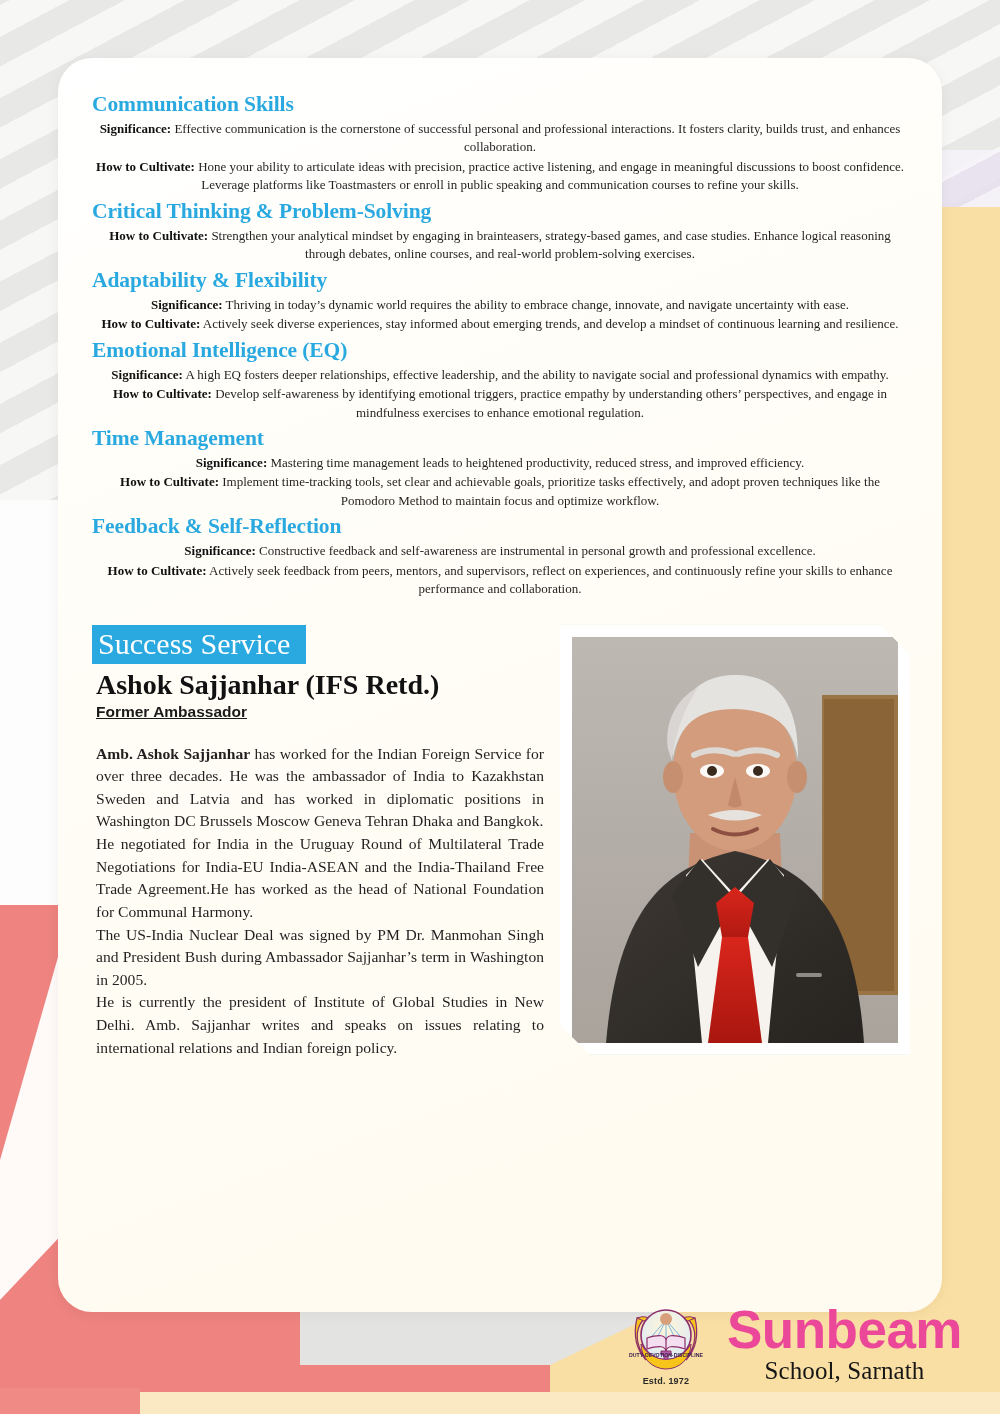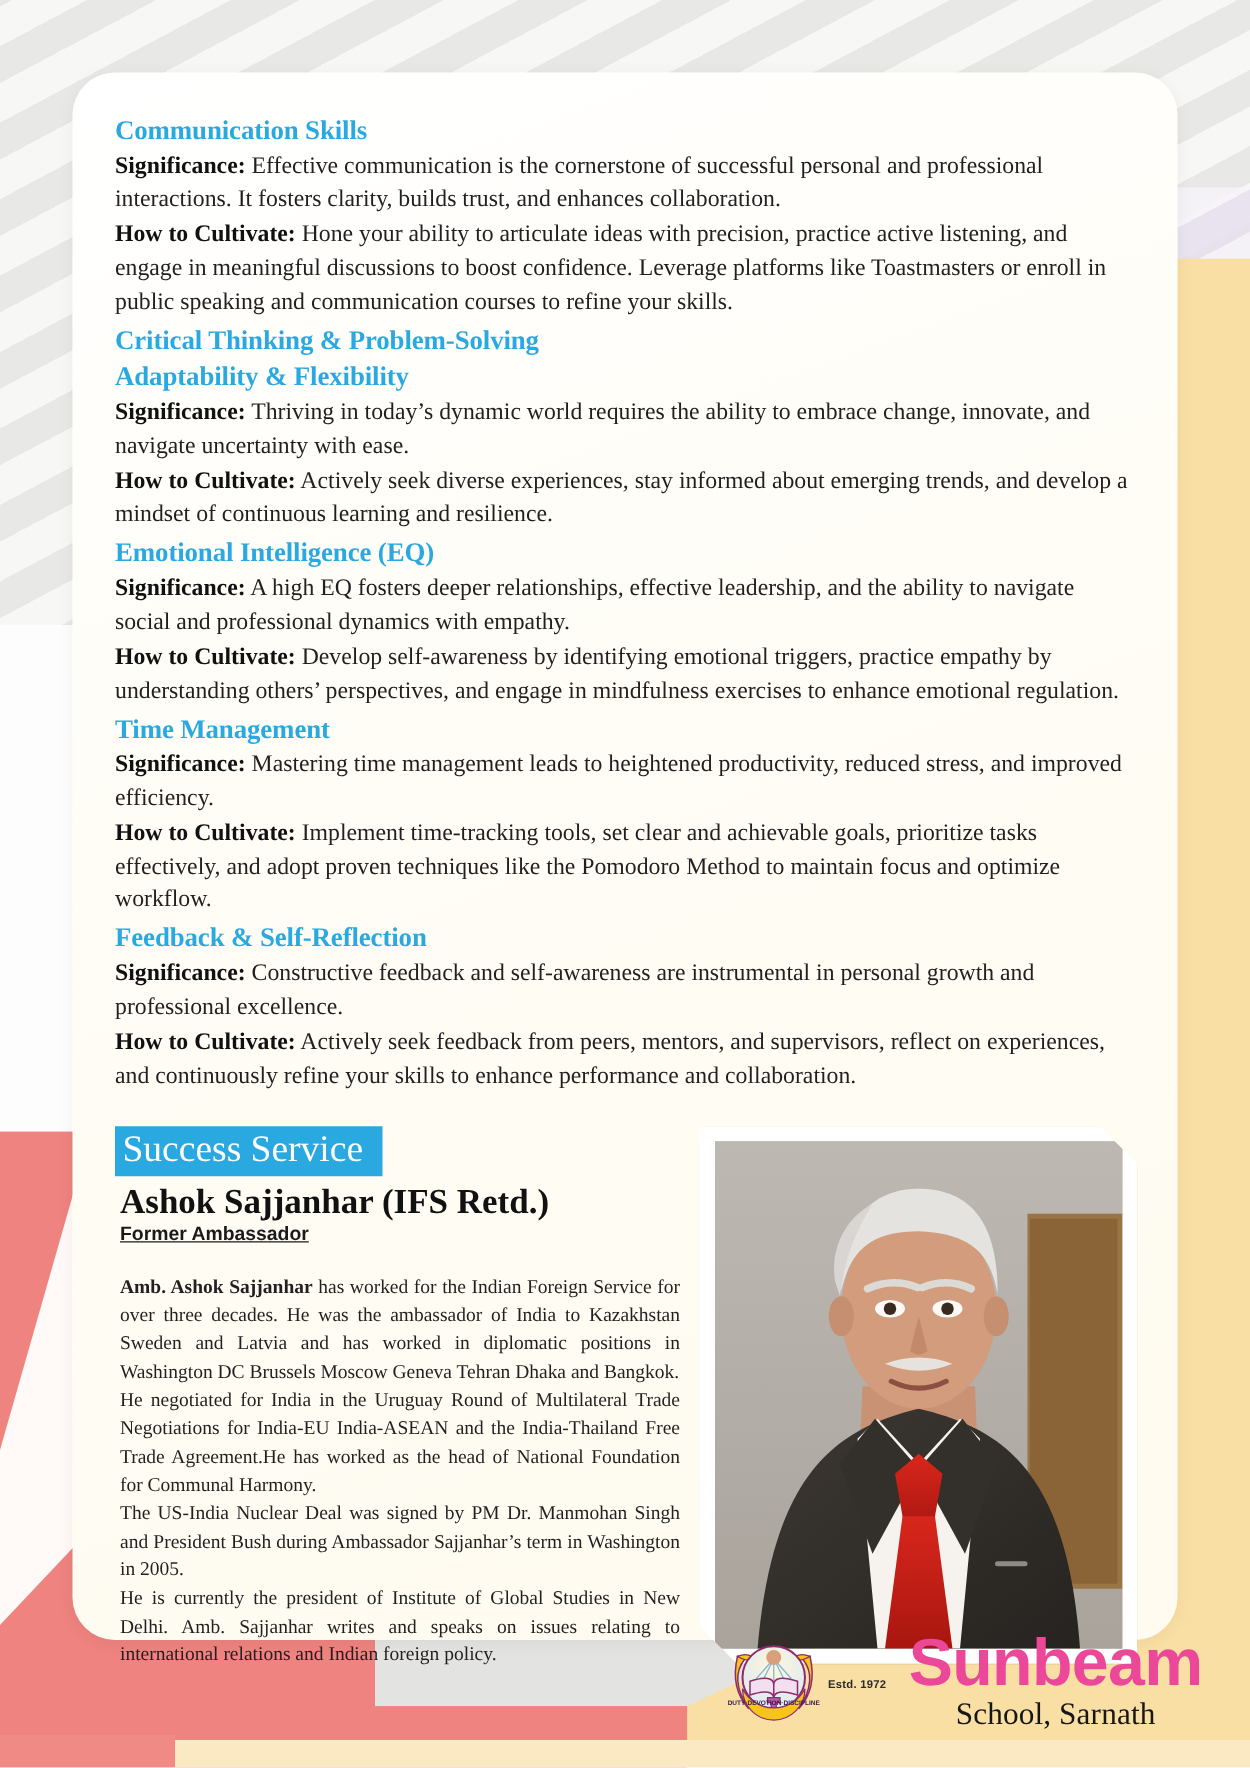--- a/index.html
+++ b/index.html
@@ -69,24 +69,24 @@
   h2.skill-head{
     color:#2aa9e0;
     font-family:"Liberation Serif", serif;
     font-weight:bold;
     font-size:21.5px;
     margin:4px 0 3px 0;
     letter-spacing:-.1px;
   }
   p.skill-p{
     margin:0 0 1px 0;
-    font-size:19px;
+    font-size:13px;
     line-height:1.42;
     color:#231f20;
-    text-align:left;
+    text-align:center;
   }
   p.skill-p b{font-weight:bold;color:#111;}
 
   
   #success-wrap{margin-top:26px;position:relative;}
   #success-banner{
     display:inline-block;
     background:#2aa9e0;
     color:#ffffff;
     font-size:30px;
@@ -130,21 +130,21 @@
     position:absolute;left:12px;top:12px;width:326px;height:406px;
     overflow:hidden;background:#b8b2ac;
   }
   #portrait-photo svg{display:block;}
 
   
   #footer{
     position:absolute;right:38px;bottom:28px;z-index:5;
     display:flex;align-items:center;gap:18px;
   }
-  #logo-block{display:flex;flex-direction:row;align-items:center;}
+  #logo-block{display:flex;flex-direction:column;align-items:center;}
   #logo-estd{
     font-family:"Liberation Sans", sans-serif;
     font-size:9px;font-weight:bold;color:#2b2b2b;margin-top:2px;letter-spacing:.2px;
   }
   #brand-block{display:flex;flex-direction:column;align-items:center;}
   #brand-name{
     font-family:"Liberation Sans", sans-serif;
     font-size:53px;font-weight:bold;color:#ec4899;line-height:.96;letter-spacing:-.5px;
   }
   #brand-sub{
@@ -173,20 +173,21 @@
   <section>
 
     <div class="skill-block">
       <h2 class="skill-head">Communication Skills</h2>
       <p class="skill-p"><b>Significance:</b><span> Effective communication is the cornerstone of successful personal and professional interactions. It fosters clarity, builds trust, and enhances collaboration.</span></p>
       <p class="skill-p"><b>How to Cultivate:</b><span> Hone your ability to articulate ideas with precision, practice active listening, and engage in meaningful discussions to boost confidence. Leverage platforms like Toastmasters or enroll in public speaking and communication courses to refine your skills.</span></p>
     </div>
 
     <div class="skill-block">
       <h2 class="skill-head">Critical Thinking &amp; Problem-Solving</h2>
+      <p class="skill-p"><b>How to Cultivate:</b><span> Strengthen your analytical mindset by engaging in brainteasers, strategy-based games, and case studies. Enhance logical reasoning through debates, online courses, and real-world problem-solving exercises.</span></p>
     </div>
 
     <div class="skill-block">
       <h2 class="skill-head">Adaptability &amp; Flexibility</h2>
       <p class="skill-p"><b>Significance:</b><span> Thriving in today’s dynamic world requires the ability to embrace change, innovate, and navigate uncertainty with ease.</span></p>
       <p class="skill-p"><b>How to Cultivate:</b><span> Actively seek diverse experiences, stay informed about emerging trends, and develop a mindset of continuous learning and resilience.</span></p>
     </div>
 
     <div class="skill-block">
       <h2 class="skill-head">Emotional Intelligence (EQ)</h2>

